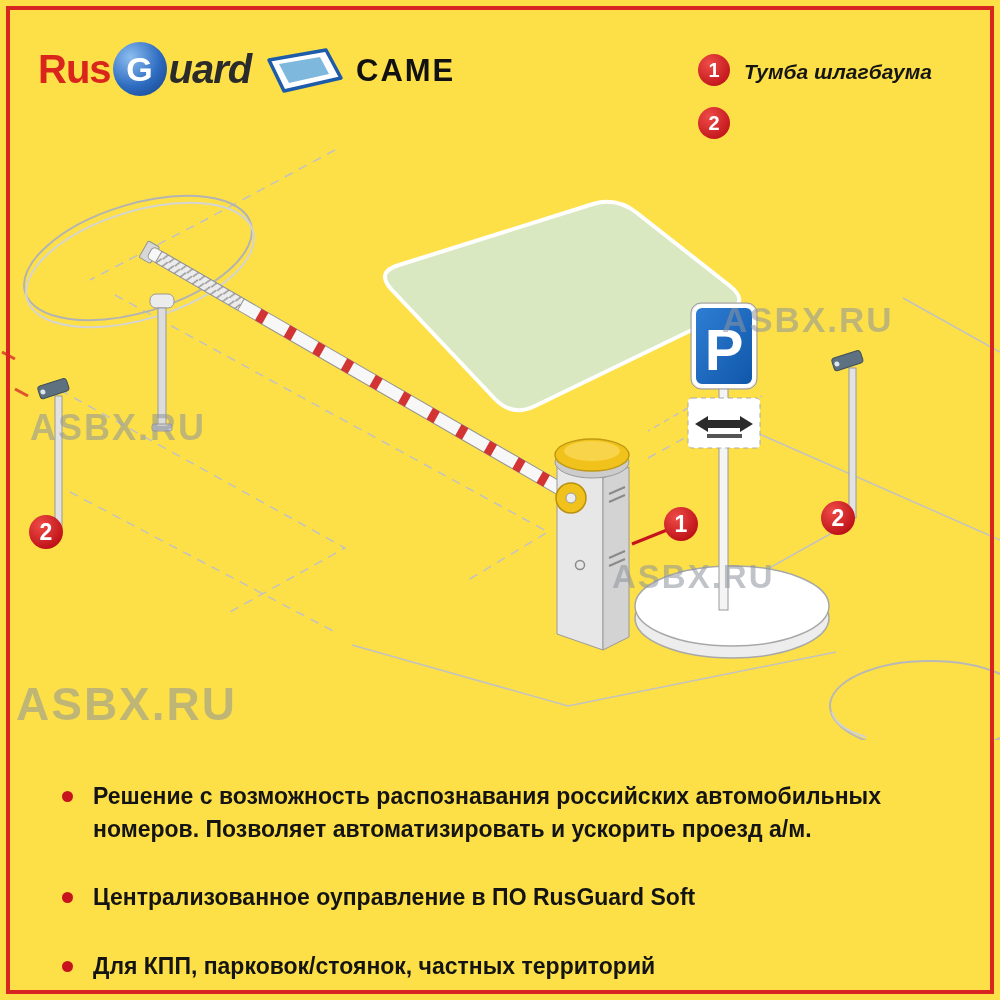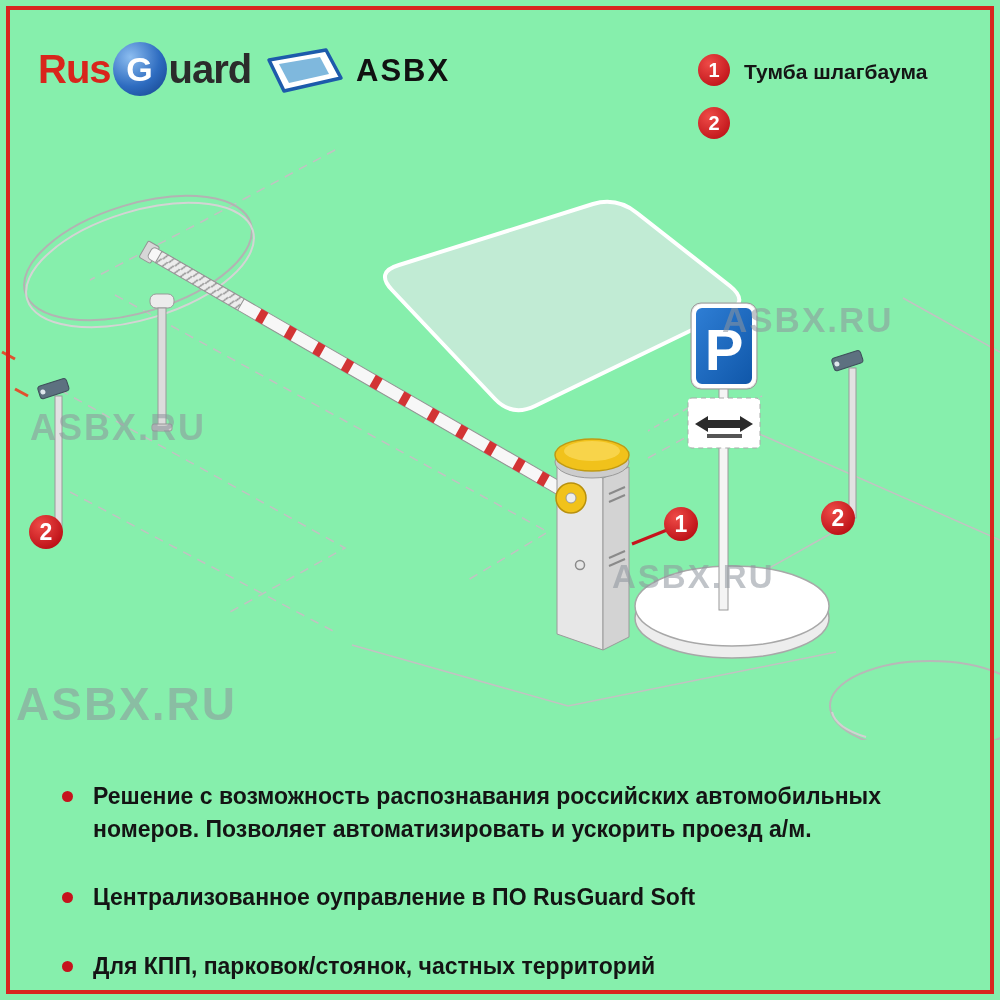--- a/index.html
+++ b/index.html
@@ -1,38 +1,38 @@
 <!DOCTYPE html>
 <html><head>
 <meta charset="utf-8">
 <style>
   * { margin:0; padding:0; box-sizing:border-box; }
   html,body { background:#ffffff; }
   body { width:1000px; height:1000px; font-family:"Liberation Sans","DejaVu Sans",sans-serif; }
-  .page { position:relative; width:1000px; height:1000px; background:#86efac; overflow:hidden;padding-left:47px; }
+  .page { position:relative; width:1000px; height:1000px; background:#fde047; overflow:hidden;padding-left:47px; }
   .frame { position:absolute; inset:6px; border:4px solid #d8251f; pointer-events:none; z-index:20; }
 
   
   .rusguard { position:absolute; left:38px; top:42px; display:flex; align-items:center; font-weight:bold; font-size:40px; z-index:2; }
   .rg-rus { color:#d9251c; letter-spacing:-1px; }
   .rg-sphere { width:54px; height:54px; border-radius:50%;
     background:radial-gradient(circle at 32% 28%, #8cbdf0, #2e6cc0 55%, #123f86);
     display:flex; align-items:center; justify-content:center; margin:0 2px; }
   .rg-sphere span { color:#fff; font-size:34px; font-weight:bold; }
-  .rg-uard { color:#2b2b2b; letter-spacing:-1px; }
+  .rg-uard { color:#2b2b2b; letter-spacing:-1px;font-style:italic; }
   .came { position:absolute; left:266px; top:48px; display:flex; align-items:center; gap:12px; z-index:2; }
   .came-text { font-size:31px; font-weight:bold; color:#111; letter-spacing:2px; }
 
   
   .legend-badge { position:absolute; width:32px; height:32px; border-radius:50%;
     background:radial-gradient(circle at 35% 30%, #ee4b47, #b5070f);
     color:#fff; font-size:20px; font-weight:bold; display:flex; align-items:center; justify-content:center; z-index:2; }
   .legend-label { position:absolute; font-size:21px; font-weight:600; color:#151515; z-index:2; }
   .badge-1 { left:698px; top:54px; }
-  .label-1 { left:744px; top:60px; }
+  .label-1 { left:744px; top:60px;font-style:italic; }
   .badge-2 { left:698px; top:107px; }
   .label-2 { left:744px; top:113px; }
 
   
   .diagram { position:absolute; left:0px; top:140px; }
   svg text { font-family:"Liberation Sans","DejaVu Sans",sans-serif; }
 
   
   .features { position:absolute; left:62px; top:780px; width:890px; list-style:none; }
   .features li { display:flex; gap:20px; margin-bottom:36px; font-size:23px; font-weight:600; color:#141414; line-height:1.42; }
@@ -51,21 +51,21 @@
       <span>G</span>
     </span>
     <span class="rg-uard">uard</span>
   </div>
 
   <div class="came">
     <svg width="78" height="46" viewBox="0 0 78 46">
       <path d="M3,12 L60,2 L75,30 L18,43 Z" fill="#ffffff" stroke="#1d5bab" stroke-width="3.5" stroke-linejoin="round"></path>
       <path d="M13,16 L54,9 L63,26 L23,35 Z" fill="#7fb8dd"></path>
     </svg>
-    <span class="came-text">ASBX</span>
+    <span class="came-text">CAME</span>
   </div>
 
   <div class="legend-badge badge-1">
     <span>1</span>
   </div>
   <div class="legend-label label-1">Тумба шлагбаума</div>
   <div class="legend-badge badge-2">
     <span>2</span>
   </div>
 

